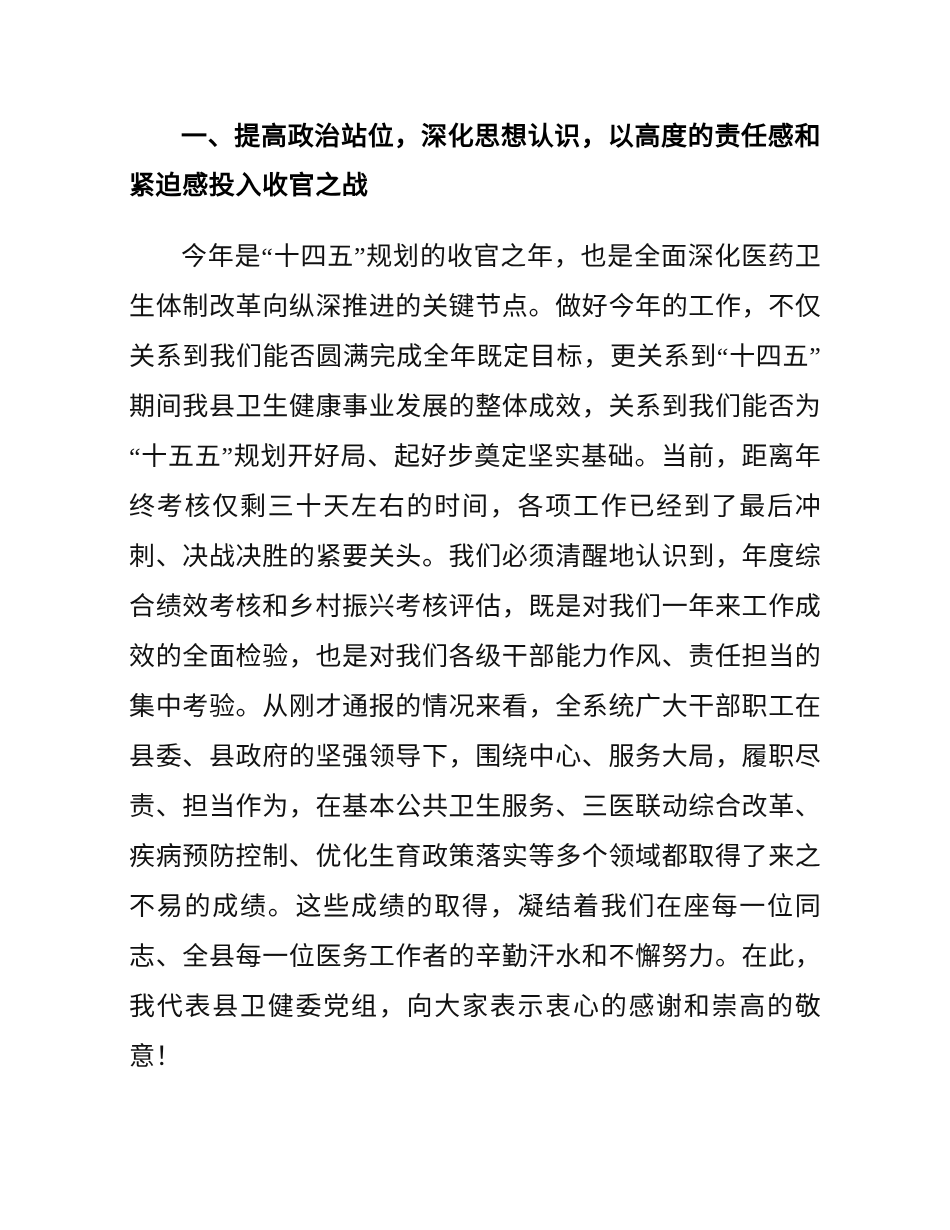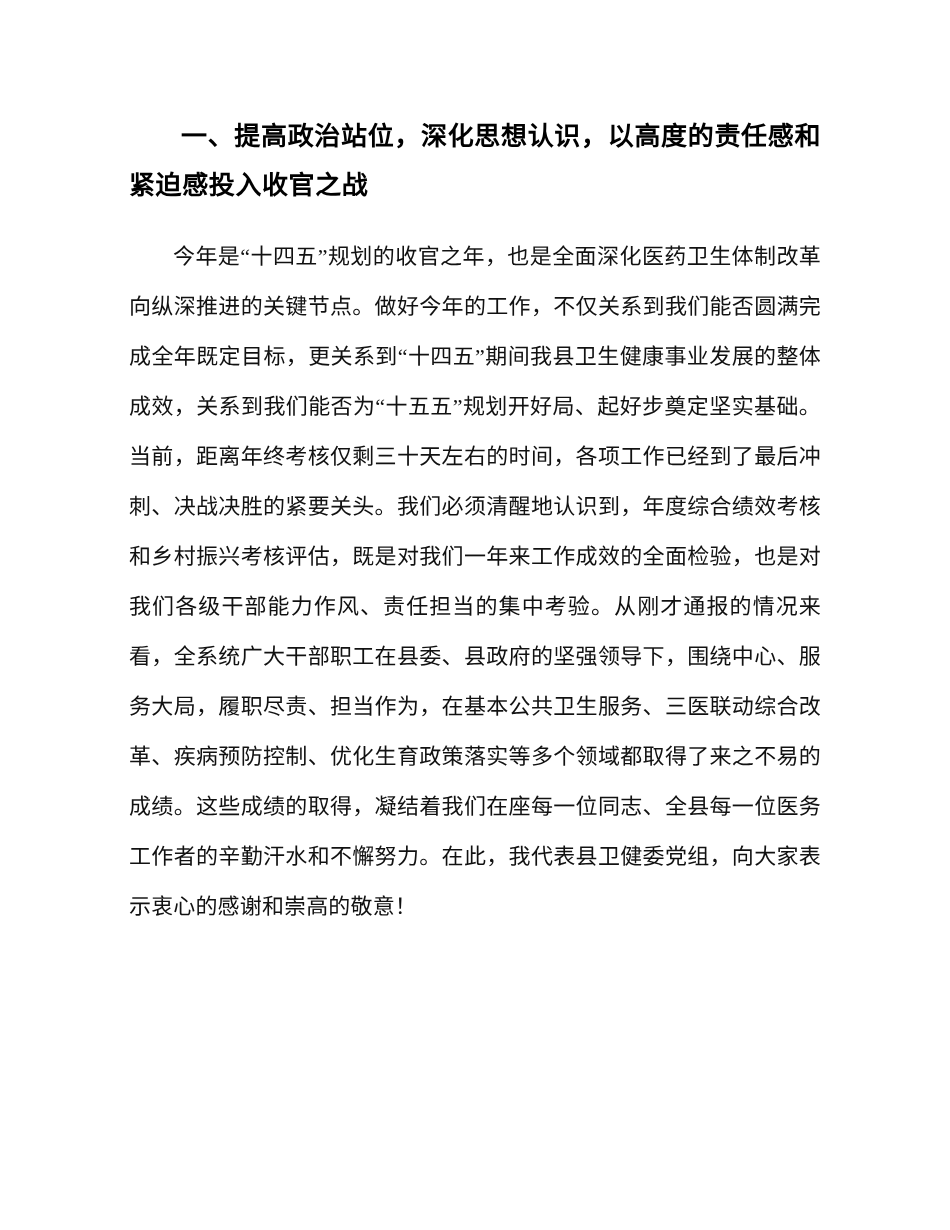--- a/index.html
+++ b/index.html
@@ -45,21 +45,21 @@
     text-indent: 2em;
     margin: 0;
     padding: 0;
     word-break: break-all;
   }
 
   
   .doc-para {
     font-family: "Liberation Serif", "DejaVu Serif", serif;
     font-weight: normal;
-    font-size: 22px;
+    font-size: 26px;
     line-height: 50px;
     color: #111111;
     letter-spacing: 0.15px;
     text-align: justify;
     text-justify: inter-ideograph;
     text-indent: 2em;
     margin: 0;
     padding: 0;
     word-break: break-all;
   }

